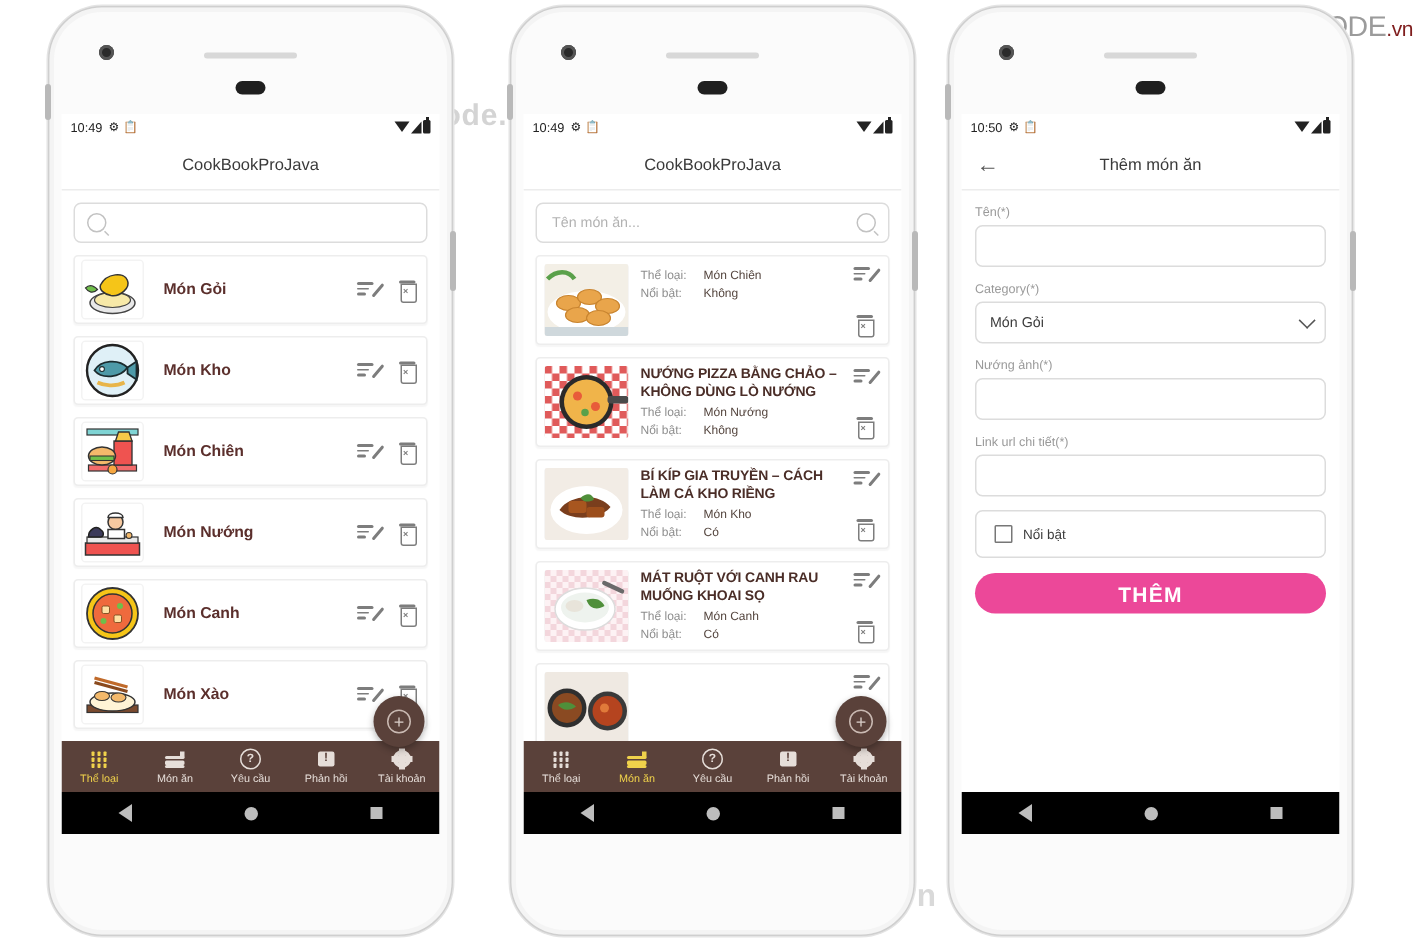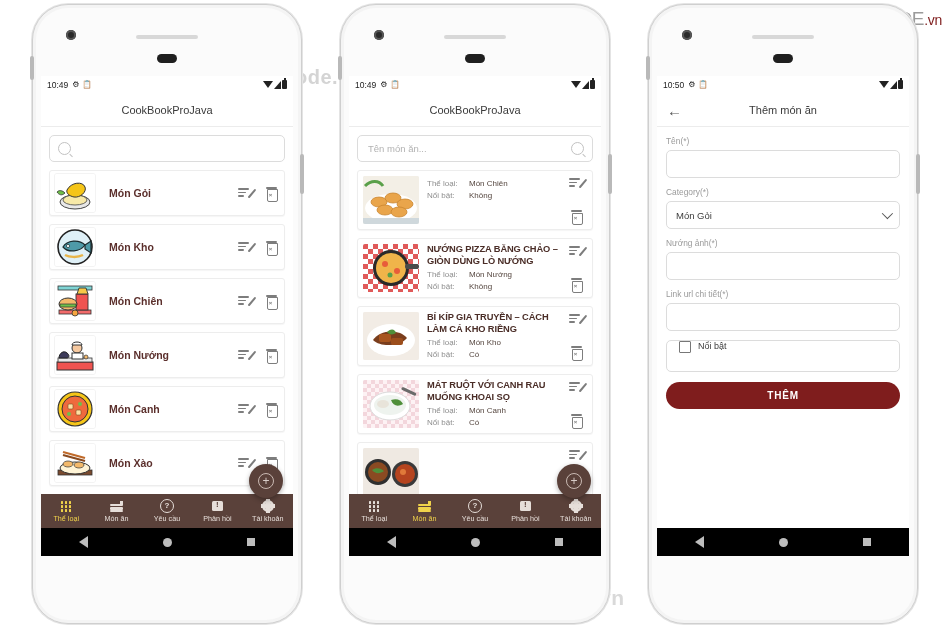--- a/index.html
+++ b/index.html
@@ -22,21 +22,21 @@
   .logo-mark svg{position:absolute;left:3px;top:3px;}
   .logo-text{font-size:19px;font-weight:bold;letter-spacing:-.3px;line-height:1;}
   .lg-green{color:#5fbb46;}
   .lg-gray{color:#9b9b9b;font-weight:normal;}
   .lg-vn{color:#7f1d1d;font-size:14px;font-weight:normal;}
 
   
   .phone{position:absolute;top:4px;width:270px;height:620px;}
   .phone.p1{left:32px;}
   .phone.p2{left:340px;}
-  .phone.p3{left:648px;}
+  .phone.p3{left:632px;}
   .body-shell{
     position:absolute;inset:0;border-radius:36px;background:#fbfbfb;
     border:1px solid #cfcfcf;
     box-shadow:inset 0 0 0 3px #f4f4f4, 0 0 0 1px #e4e4e4;
   }
   .edge-l,.edge-r{position:absolute;width:4px;height:24px;background:#b9b9b9;border-radius:2px;top:52px;}
   .edge-l{left:-2px;}
   .edge-r{right:-2px;top:150px;height:40px;}
   .cam{position:absolute;left:34px;top:26px;width:10px;height:10px;border-radius:50%;background:#2a2a2a;box-shadow:inset 0 0 0 2px #555;}
   .speaker{position:absolute;left:50%;transform:translateX(-50%);top:31px;width:62px;height:4px;border-radius:2px;background:#d8d8d8;}
@@ -126,24 +126,24 @@
   .nb-home{width:9px;height:9px;border-radius:50%;background:#bdbdbd;}
   .nb-rec{width:8px;height:8px;background:#bdbdbd;}
 
   
   .form{padding:9px 9px 0;}
   .f-label{font-size:8.4px;color:#9a9a9a;margin-bottom:4px;}
   .f-input{height:26px;border:1px solid #dcdcdc;border-radius:5px;background:#fff;margin-bottom:9px;display:flex;align-items:center;padding:0 8px;}
   .f-input input{border:0;outline:0;width:100%;font-size:9.5px;color:#444;font-family:inherit;background:transparent;}
   .f-select{height:26px;border:1px solid #dcdcdc;border-radius:5px;background:#fff;margin-bottom:9px;display:flex;align-items:center;justify-content:space-between;padding:0 9px;font-size:9.5px;color:#3c3c3c;cursor:pointer;}
   .chev{width:7px;height:7px;border-right:1.6px solid #555;border-bottom:1.6px solid #555;transform:rotate(45deg) translateY(-2px);}
-  .f-check{height:30px;border:1px solid #dcdcdc;border-radius:5px;background:#fff;display:flex;align-items:flex-start;padding:0 12px;gap:7px;margin-top:4px;margin-bottom:10px;cursor:pointer;}
+  .f-check{height:30px;border:1px solid #dcdcdc;border-radius:5px;background:#fff;display:flex;align-items:center;padding:0 12px;gap:7px;margin-top:4px;margin-bottom:10px;cursor:pointer;}
   .cbox{width:10px;height:10px;border:1.4px solid #777;border-radius:1px;flex:none;}
   .f-check-label{font-size:9px;color:#3c3c3c;}
-  .f-submit{height:27px;border-radius:14px;background:#7f1d1d;color:#fff;font-size:10px;font-weight:bold;letter-spacing:.8px;display:flex;align-items:center;justify-content:center;cursor:pointer;}
+  .f-submit{height:27px;border-radius:14px;background:#ec4899;color:#fff;font-size:14px;font-weight:bold;letter-spacing:.8px;display:flex;align-items:center;justify-content:center;cursor:pointer;}
 </style>
 </head>
 <body>
 
 <div class="stage">
 
   <div class="wm wm-top">ShareCode.vn</div>
   <div class="wm wm-bottom">Copyright © ShareCode.vn</div>
 
   <div class="logo">
@@ -498,21 +498,21 @@
                 </defs>
                 <rect width="56" height="48" fill="url(#chk)"></rect>
                 <circle cx="28" cy="24" r="18" fill="#2a2a2a"></circle>
                 <circle cx="28" cy="24" r="15" fill="#f0b44a"></circle>
                 <circle cx="22" cy="20" r="3" fill="#e85c3a"></circle>
                 <circle cx="34" cy="27" r="3" fill="#e85c3a"></circle>
                 <circle cx="27" cy="31" r="2.5" fill="#5aa04a"></circle>
                 <rect x="42" y="20" width="14" height="5" rx="2" fill="#4a4a4a"></rect>
               </svg></span>
             <div class="food-info">
-              <div class="food-title">NƯỚNG PIZZA BẰNG CHẢO – GIÒN DÙNG LÒ NƯỚNG</div>
+              <div class="food-title">NƯỚNG PIZZA BẰNG CHẢO – KHÔNG DÙNG LÒ NƯỚNG</div>
               <div class="food-meta">
                 <span class="k">Thể loại:</span>
                 <span class="v">Món Nướng</span>
               </div>
               <div class="food-meta">
                 <span class="k">Nổi bật:</span>
                 <span class="v">Không</span>
               </div>
             </div>
             <div class="food-acts">

